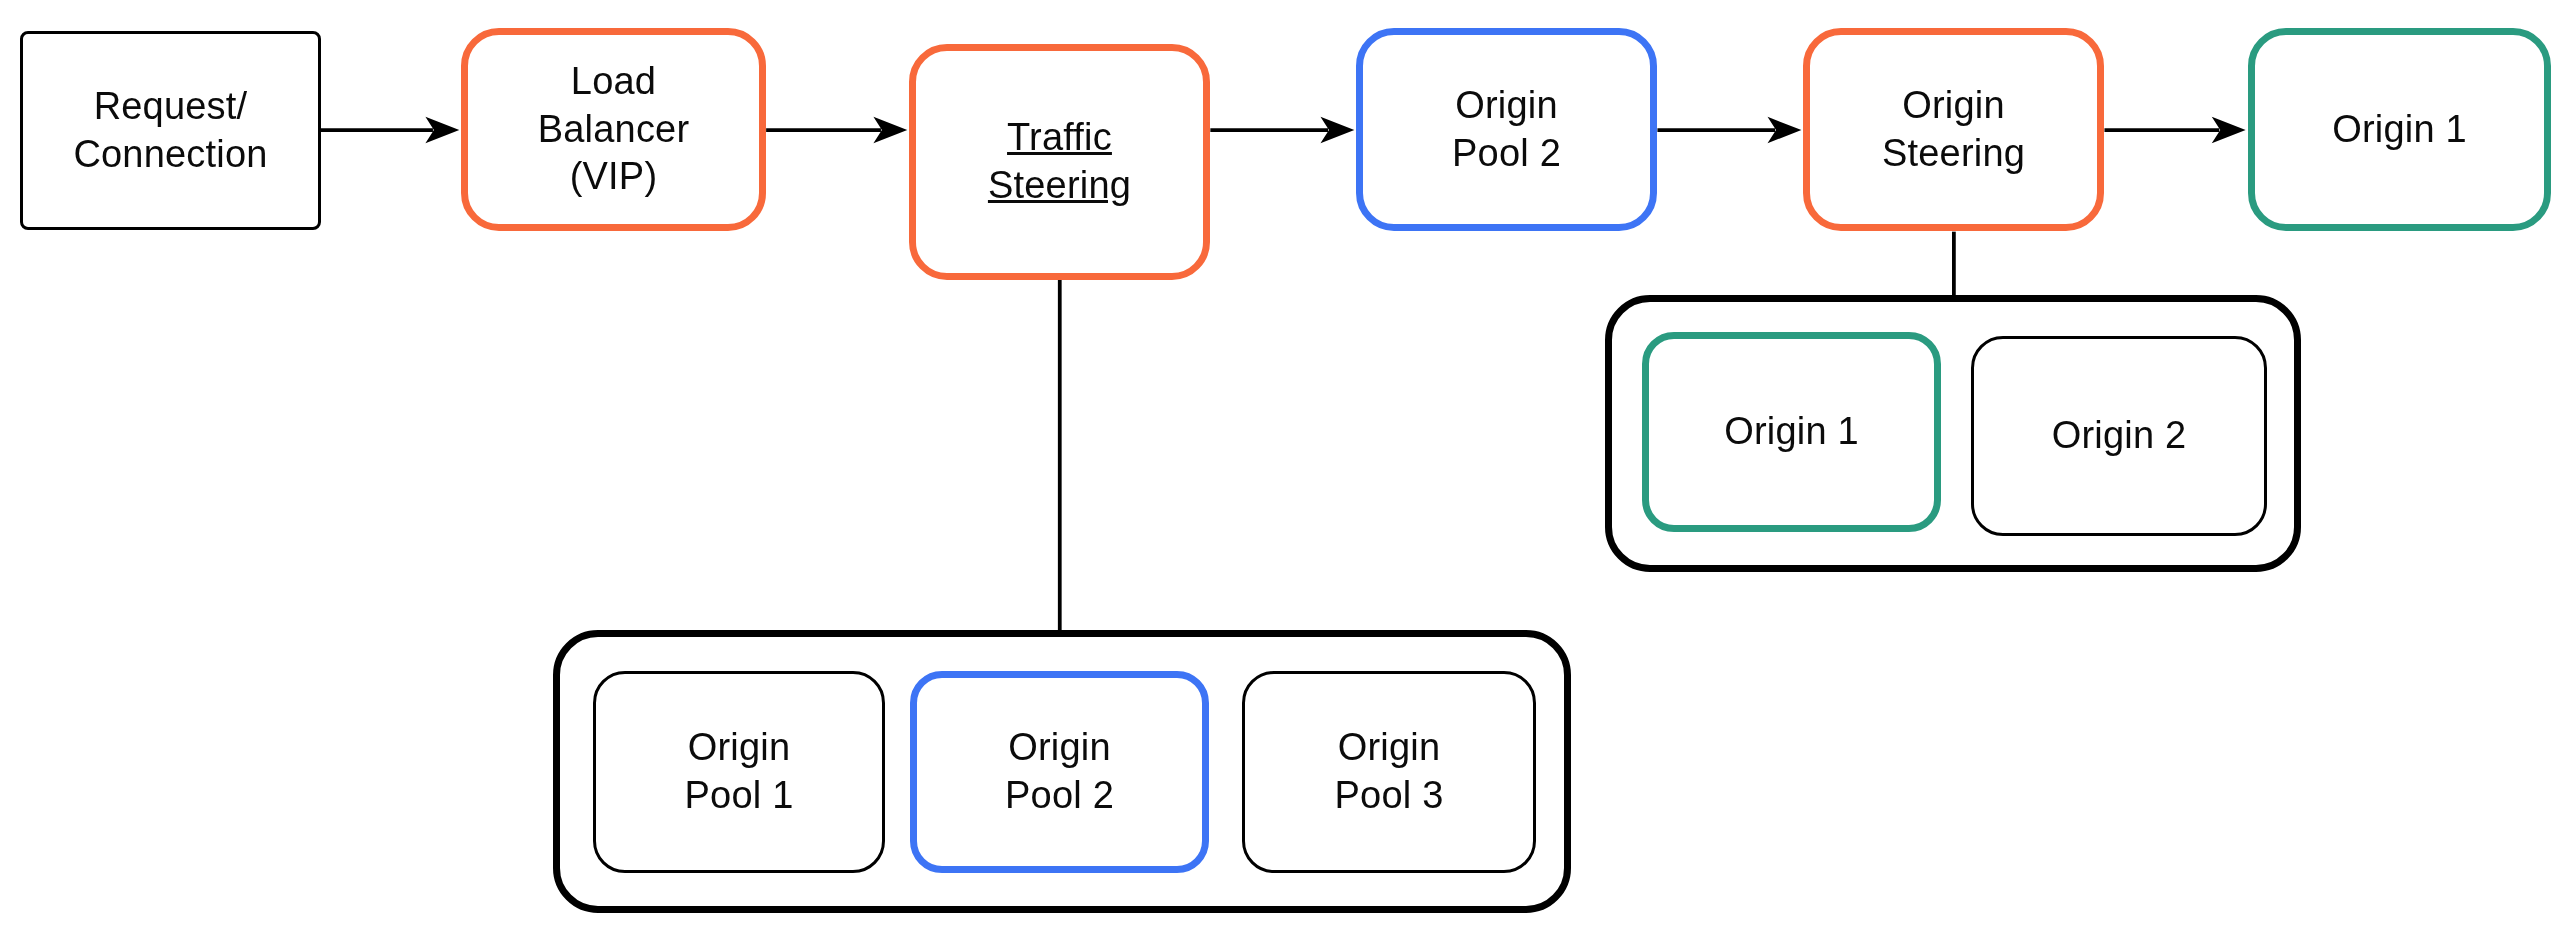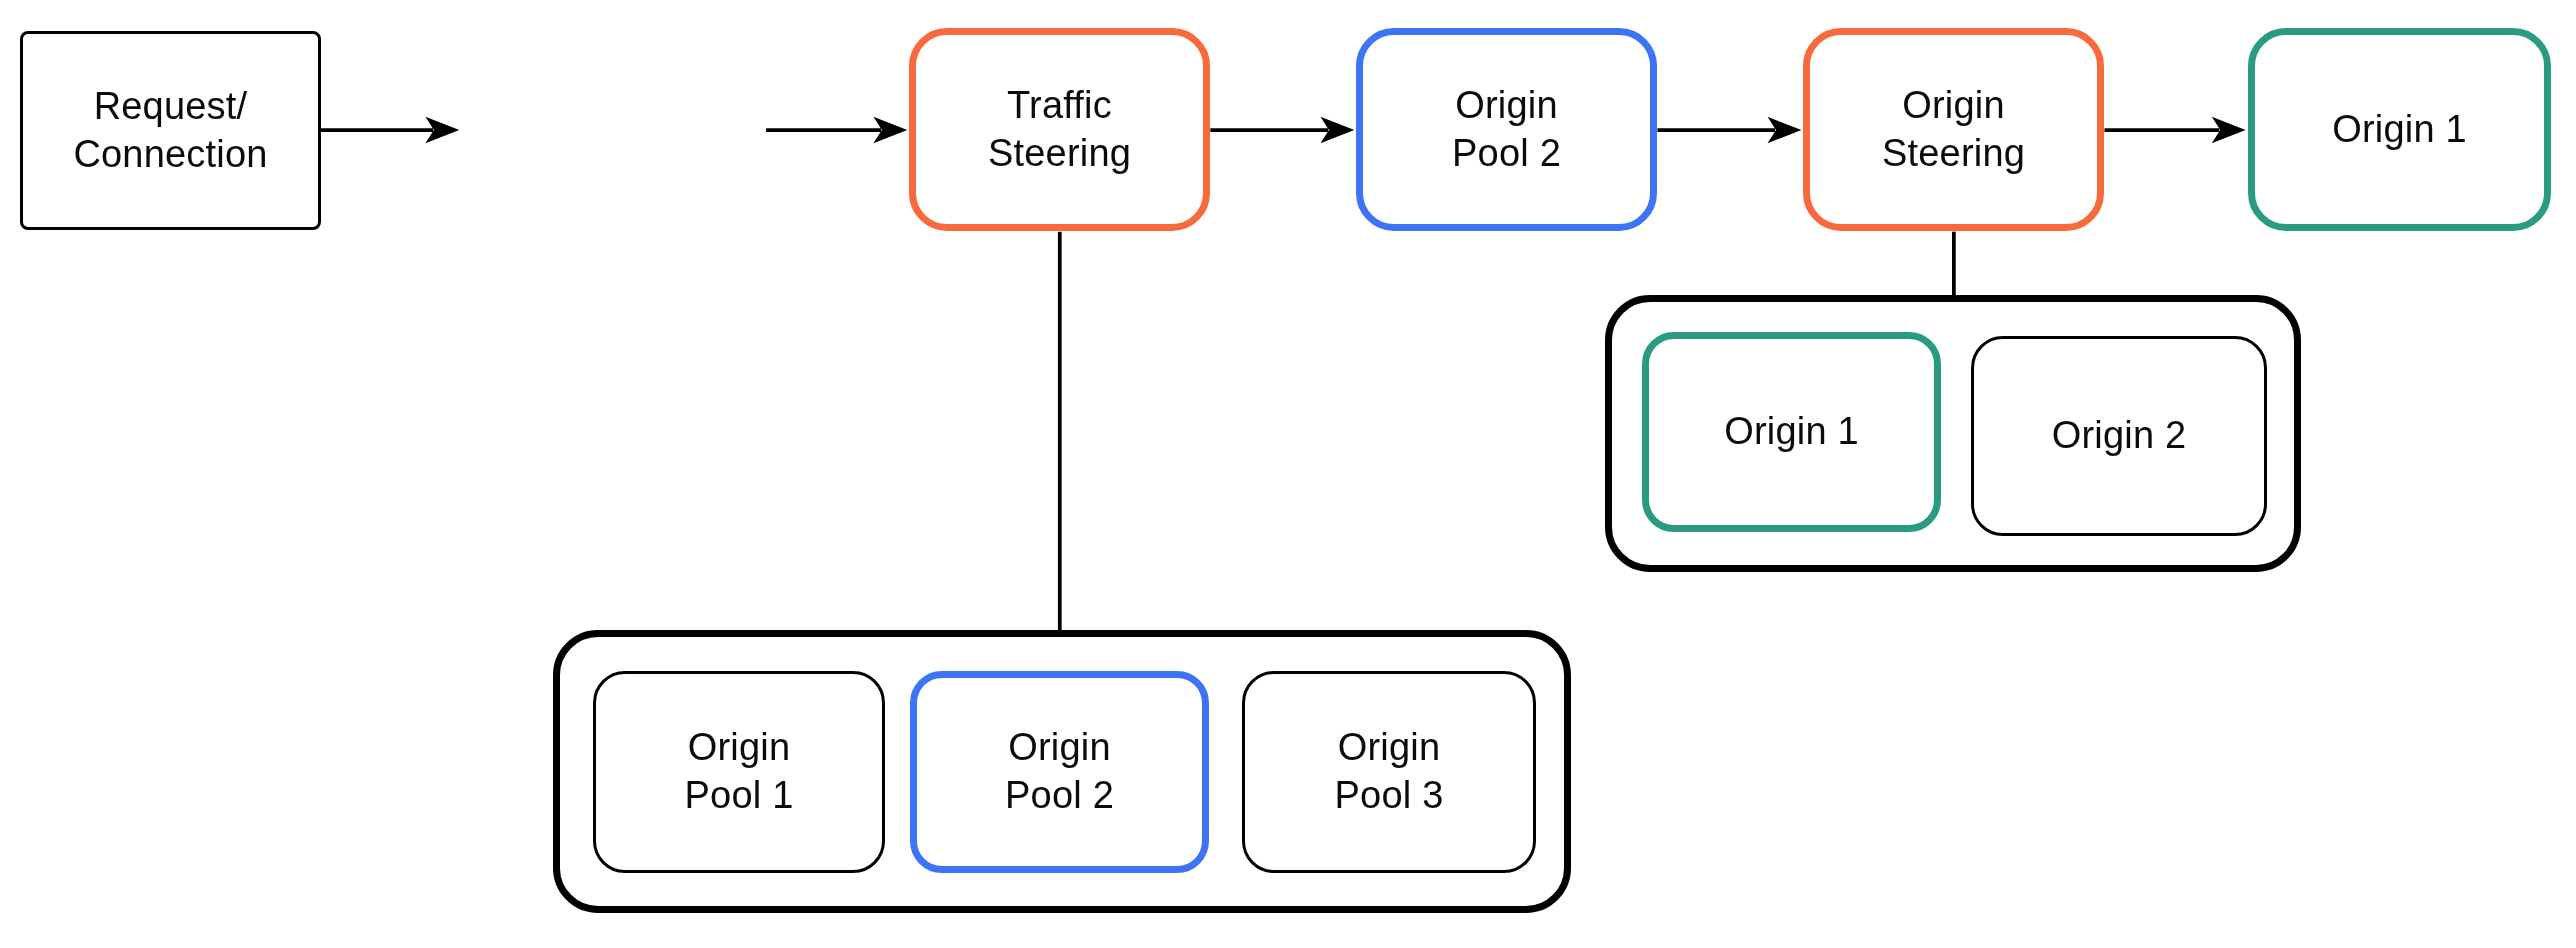--- a/index.html
+++ b/index.html
@@ -80,22 +80,25 @@
 
       <line x1="1126" y1="246" x2="1126" y2="673"></line>
 
       <line x1="2076" y1="246" x2="2076" y2="317"></line>
     </g>
   </svg>
 
   <div class="node b-thin" style="left:20px; top:31px; width:301px; height:199px;">Request/
 Connection</div>
 
+  <div class="node b-thick" style="left: 461px; top: 28px; width: 305px; height: 203px; border-color: rgb(248, 105, 59);">Load
+Balancer
+(VIP)</div>
 
-  <div class="node b-thick" style="left: 909px; top: 28px; width: 301px; height: 203px; border-color: rgb(248, 105, 59);">Traffic
+  <div class="node b-thick" style="left: 909px; top: 44px; width: 301px; height: 236px; border-color: rgb(248, 105, 59); text-decoration: underline;">Traffic
 Steering</div>
 
   <div class="node b-thick" style="left: 1356px; top: 28px; width: 301px; height: 203px; border-color: rgb(61, 116, 245);">Origin
 Pool 2</div>
 
   <div class="node b-thick" style="left: 1803px; top: 28px; width: 301px; height: 203px; border-color: rgb(248, 105, 59);">Origin
 Steering</div>
 
   <div class="node b-thick" style="left: 2248px; top: 28px; width: 303px; height: 203px; border-color: rgb(42, 155, 128);">Origin 1</div>
 

